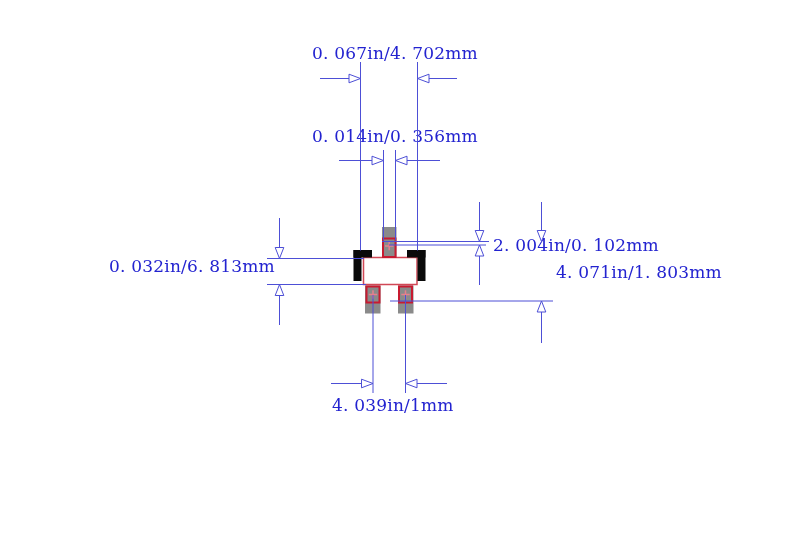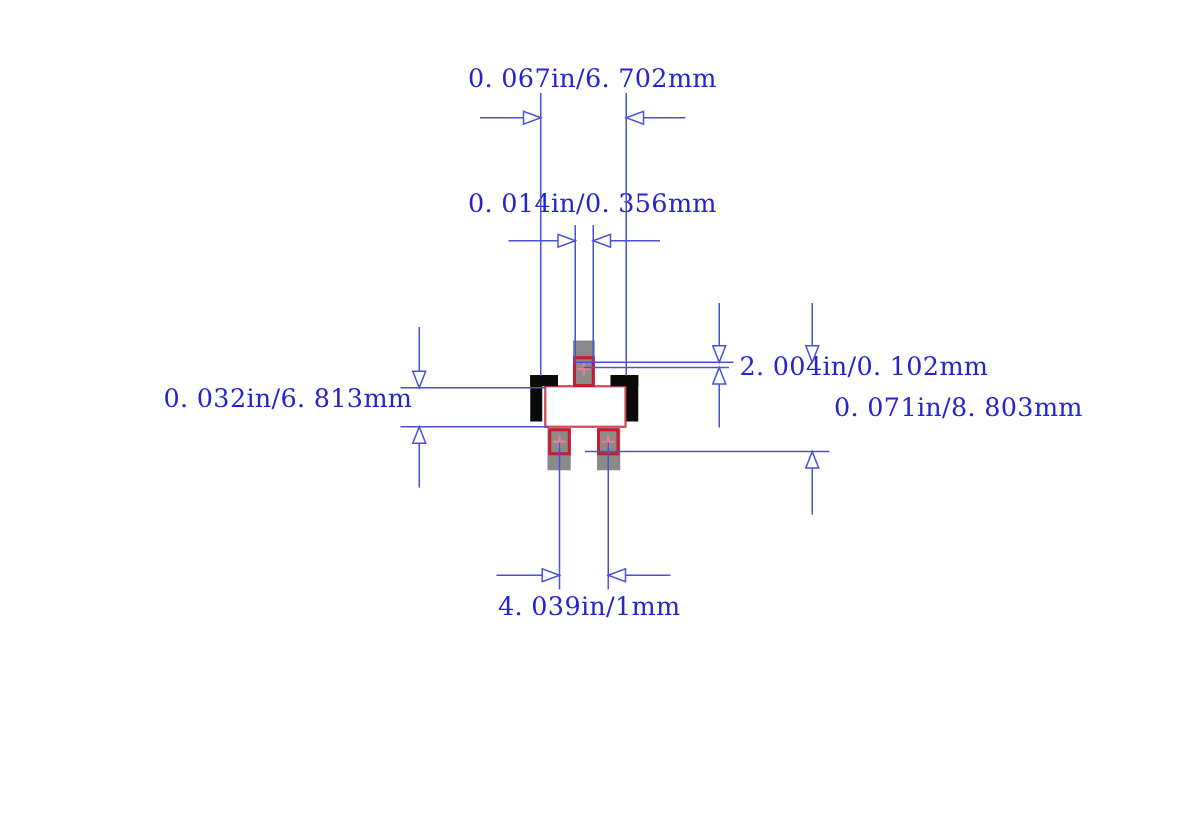--- a/index.html
+++ b/index.html
@@ -41,24 +41,24 @@
   .body-rect  { fill: #ffffff; stroke: #d14856; stroke-width: 1.5; }
   .pad-rect   { fill: none; stroke: #c81a30; stroke-width: 2; }
   .mark-rect  { fill: #0a0a0a; stroke: none; }
   .pad-cross  { stroke: #e87f8c; stroke-width: 1.5; fill: none; }
 </style>
 </head>
 <body>
 
 <div id="stage">
 
-  <div class="dim-label lbl-lead-span">0. 067in/6. 702mm</div>
+  <div class="dim-label lbl-lead-span">0. 067in/4. 702mm</div>
   <div class="dim-label lbl-lead-width">0. 014in/0. 356mm</div>
   <div class="dim-label lbl-pad-gap">2. 004in/0. 102mm</div>
-  <div class="dim-label lbl-overall-height">0. 071in/8. 803mm</div>
+  <div class="dim-label lbl-overall-height">4. 071in/1. 803mm</div>
   <div class="dim-label lbl-body-height">0. 032in/6. 813mm</div>
   <div class="dim-label lbl-lead-pitch">4. 039in/1mm</div>
 
   <svg id="drawing-svg" viewBox="0 0 800 560" xmlns="http://www.w3.org/2000/svg">
 
     <g>
 
       <rect class="lead-rect" x="382" y="227" width="14.5" height="30.5"></rect>
       <rect class="lead-rect" x="365" y="285.5" width="15.5" height="28"></rect>
       <rect class="lead-rect" x="398" y="285.5" width="15.5" height="28"></rect>

